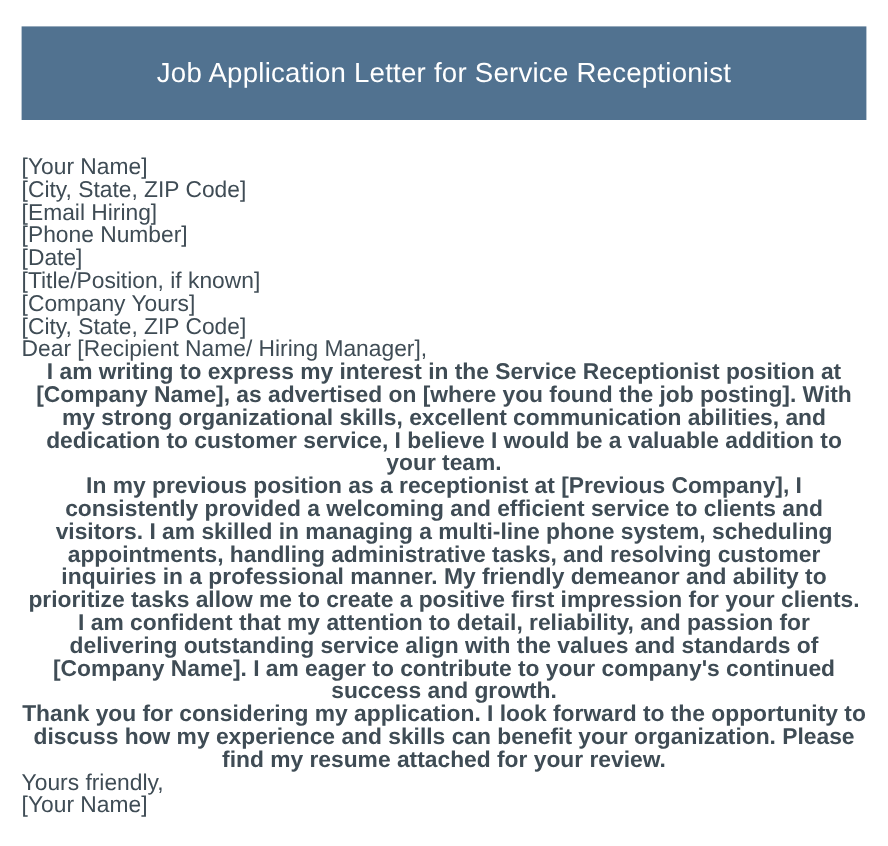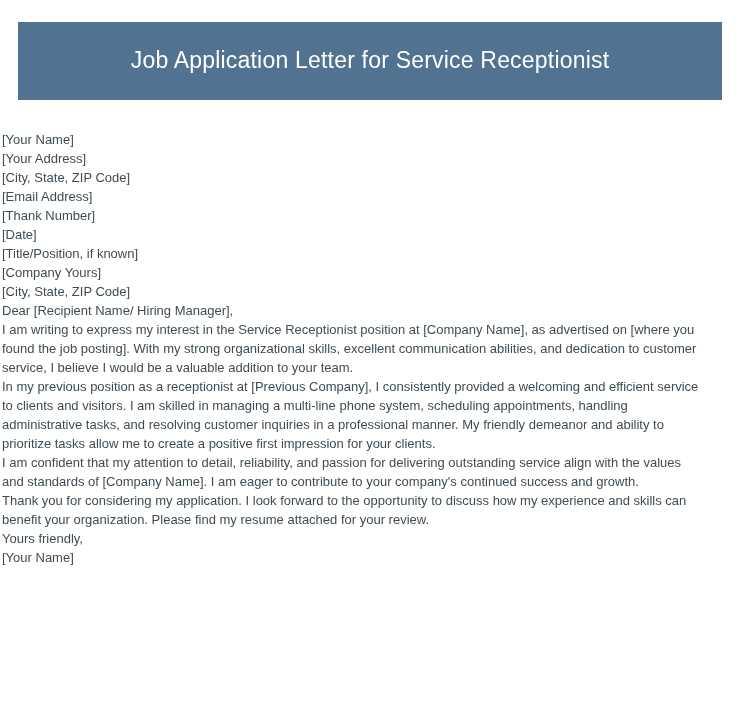--- a/index.html
+++ b/index.html
@@ -34,55 +34,55 @@
   .header-title {
     color: #ffffff;
     font-size: 23px;
     font-weight: normal;
     letter-spacing: 0.2px;
     text-align: center;
     line-height: 1.2;
   }
   .letter-body {
     position: absolute;
-    left: 2px;
+    left: 18px;
     top: 130px;
     width: 704px;
-    font-size: 13px;
+    font-size: 19px;
     line-height: 19px;
     color: #3f4c55;
   }
   .letter-body p {
     margin: 0 0 0 0;
     padding: 0;
   }
   .line {
     white-space: pre-wrap;
   }
   .para {
     margin: 0;
-    text-align: left;
+    text-align: center;
+    font-weight: bold;
   }
 </style>
 </head>
 <body>
 
 <div class="page">
 
   <div class="header-band">
     <div class="header-title">Job Application Letter for Service Receptionist</div>
   </div>
 
   <div class="letter-body">
 
     <div class="line">[Your Name]</div>
-    <div class="line">[Your Address]</div>
     <div class="line">[City, State, ZIP Code]</div>
-    <div class="line">[Email Address]</div>
-    <div class="line">[Thank Number]</div>
+    <div class="line">[Email Hiring]</div>
+    <div class="line">[Phone Number]</div>
     <div class="line">[Date]</div>
     <div class="line">[Title/Position, if known]</div>
     <div class="line">[Company Yours]</div>
     <div class="line">[City, State, ZIP Code]</div>
     <div class="line">Dear [Recipient Name/ Hiring Manager],</div>
 
     <p class="para">I am writing to express my interest in the Service Receptionist position at [Company Name], as advertised on [where you found the job posting]. With my strong organizational skills, excellent communication abilities, and dedication to customer service, I believe I would be a valuable addition to your team.</p>
     <p class="para">In my previous position as a receptionist at [Previous Company], I consistently provided a welcoming and efficient service to clients and visitors. I am skilled in managing a multi-line phone system, scheduling appointments, handling administrative tasks, and resolving customer inquiries in a professional manner. My friendly demeanor and ability to prioritize tasks allow me to create a positive first impression for your clients.</p>
     <p class="para">I am confident that my attention to detail, reliability, and passion for delivering outstanding service align with the values and standards of [Company Name]. I am eager to contribute to your company's continued success and growth.</p>
     <p class="para">Thank you for considering my application. I look forward to the opportunity to discuss how my experience and skills can benefit your organization. Please find my resume attached for your review.</p>

